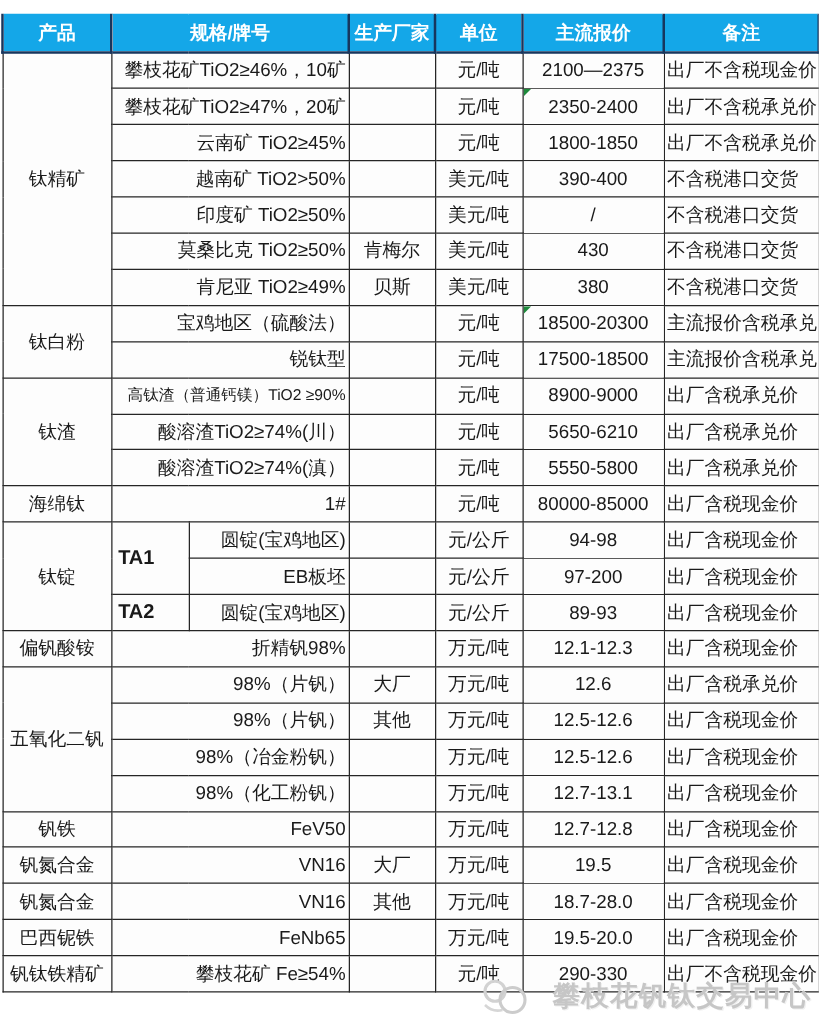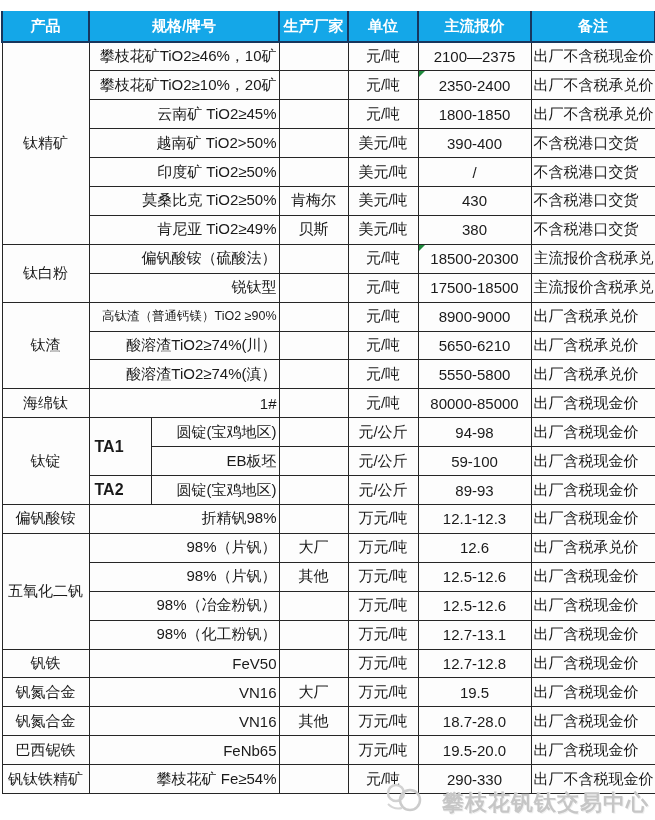--- a/index.html
+++ b/index.html
@@ -50,21 +50,21 @@
     border-top: 6px solid var(--flag_green, #1e8a3c);
     border-right: 6px solid transparent;
   }
 
   .watermark {
     position: absolute;
     top: 782px; left: 0;
     width: 649px;
     display: flex;
     justify-content: flex-end;
-    align-items: flex-end;
+    align-items: flex-start;
     gap: 6px;
     z-index: 5;
     pointer-events: none;
   }
   .watermark-text {
     color: var(--watermark_gray, #c6c6c6);
     font-size: 22px;
     font-weight: bold;
     letter-spacing: 1px;
     text-shadow: 1px 1px 0 #f0f0f0;
@@ -99,21 +99,21 @@
     <tbody id="table-body">
         <tr>
           <td class="product" rowspan="7">钛精矿</td>
           <td class="spec" colspan="2">攀枝花矿TiO2≥46%，10矿</td>
           <td class="maker"></td>
           <td class="unit">元/吨</td>
           <td class="price">2100—2375</td>
           <td class="note">出厂不含税现金价</td>
         </tr>
         <tr>
-          <td class="spec" colspan="2">攀枝花矿TiO2≥10%，20矿</td>
+          <td class="spec" colspan="2">攀枝花矿TiO2≥47%，20矿</td>
           <td class="maker"></td>
           <td class="unit">元/吨</td>
           <td class="price">2350-2400<span class="corner-flag"></span></td>
           <td class="note">出厂不含税承兑价</td>
         </tr>
         <tr>
           <td class="spec" colspan="2">云南矿 TiO2≥45%</td>
           <td class="maker"></td>
           <td class="unit">元/吨</td>
           <td class="price">1800-1850</td>
@@ -142,21 +142,21 @@
         </tr>
         <tr>
           <td class="spec" colspan="2">肯尼亚 TiO2≥49%</td>
           <td class="maker">贝斯</td>
           <td class="unit">美元/吨</td>
           <td class="price">380</td>
           <td class="note">不含税港口交货</td>
         </tr>
         <tr>
           <td class="product" rowspan="2">钛白粉</td>
-          <td class="spec" colspan="2">偏钒酸铵（硫酸法）</td>
+          <td class="spec" colspan="2">宝鸡地区（硫酸法）</td>
           <td class="maker"></td>
           <td class="unit">元/吨</td>
           <td class="price">18500-20300<span class="corner-flag"></span></td>
           <td class="note">主流报价含税承兑</td>
         </tr>
         <tr>
           <td class="spec" colspan="2">锐钛型</td>
           <td class="maker"></td>
           <td class="unit">元/吨</td>
           <td class="price">17500-18500</td>
@@ -198,21 +198,21 @@
           <td class="spec2">圆锭(宝鸡地区)</td>
           <td class="maker"></td>
           <td class="unit">元/公斤</td>
           <td class="price">94-98</td>
           <td class="note">出厂含税现金价</td>
         </tr>
         <tr>
           <td class="spec2">EB板坯</td>
           <td class="maker"></td>
           <td class="unit">元/公斤</td>
-          <td class="price">59-100</td>
+          <td class="price">97-200</td>
           <td class="note">出厂含税现金价</td>
         </tr>
         <tr>
           <td class="spec-ta">TA2</td>
           <td class="spec2">圆锭(宝鸡地区)</td>
           <td class="maker"></td>
           <td class="unit">元/公斤</td>
           <td class="price">89-93</td>
           <td class="note">出厂含税现金价</td>
         </tr>

